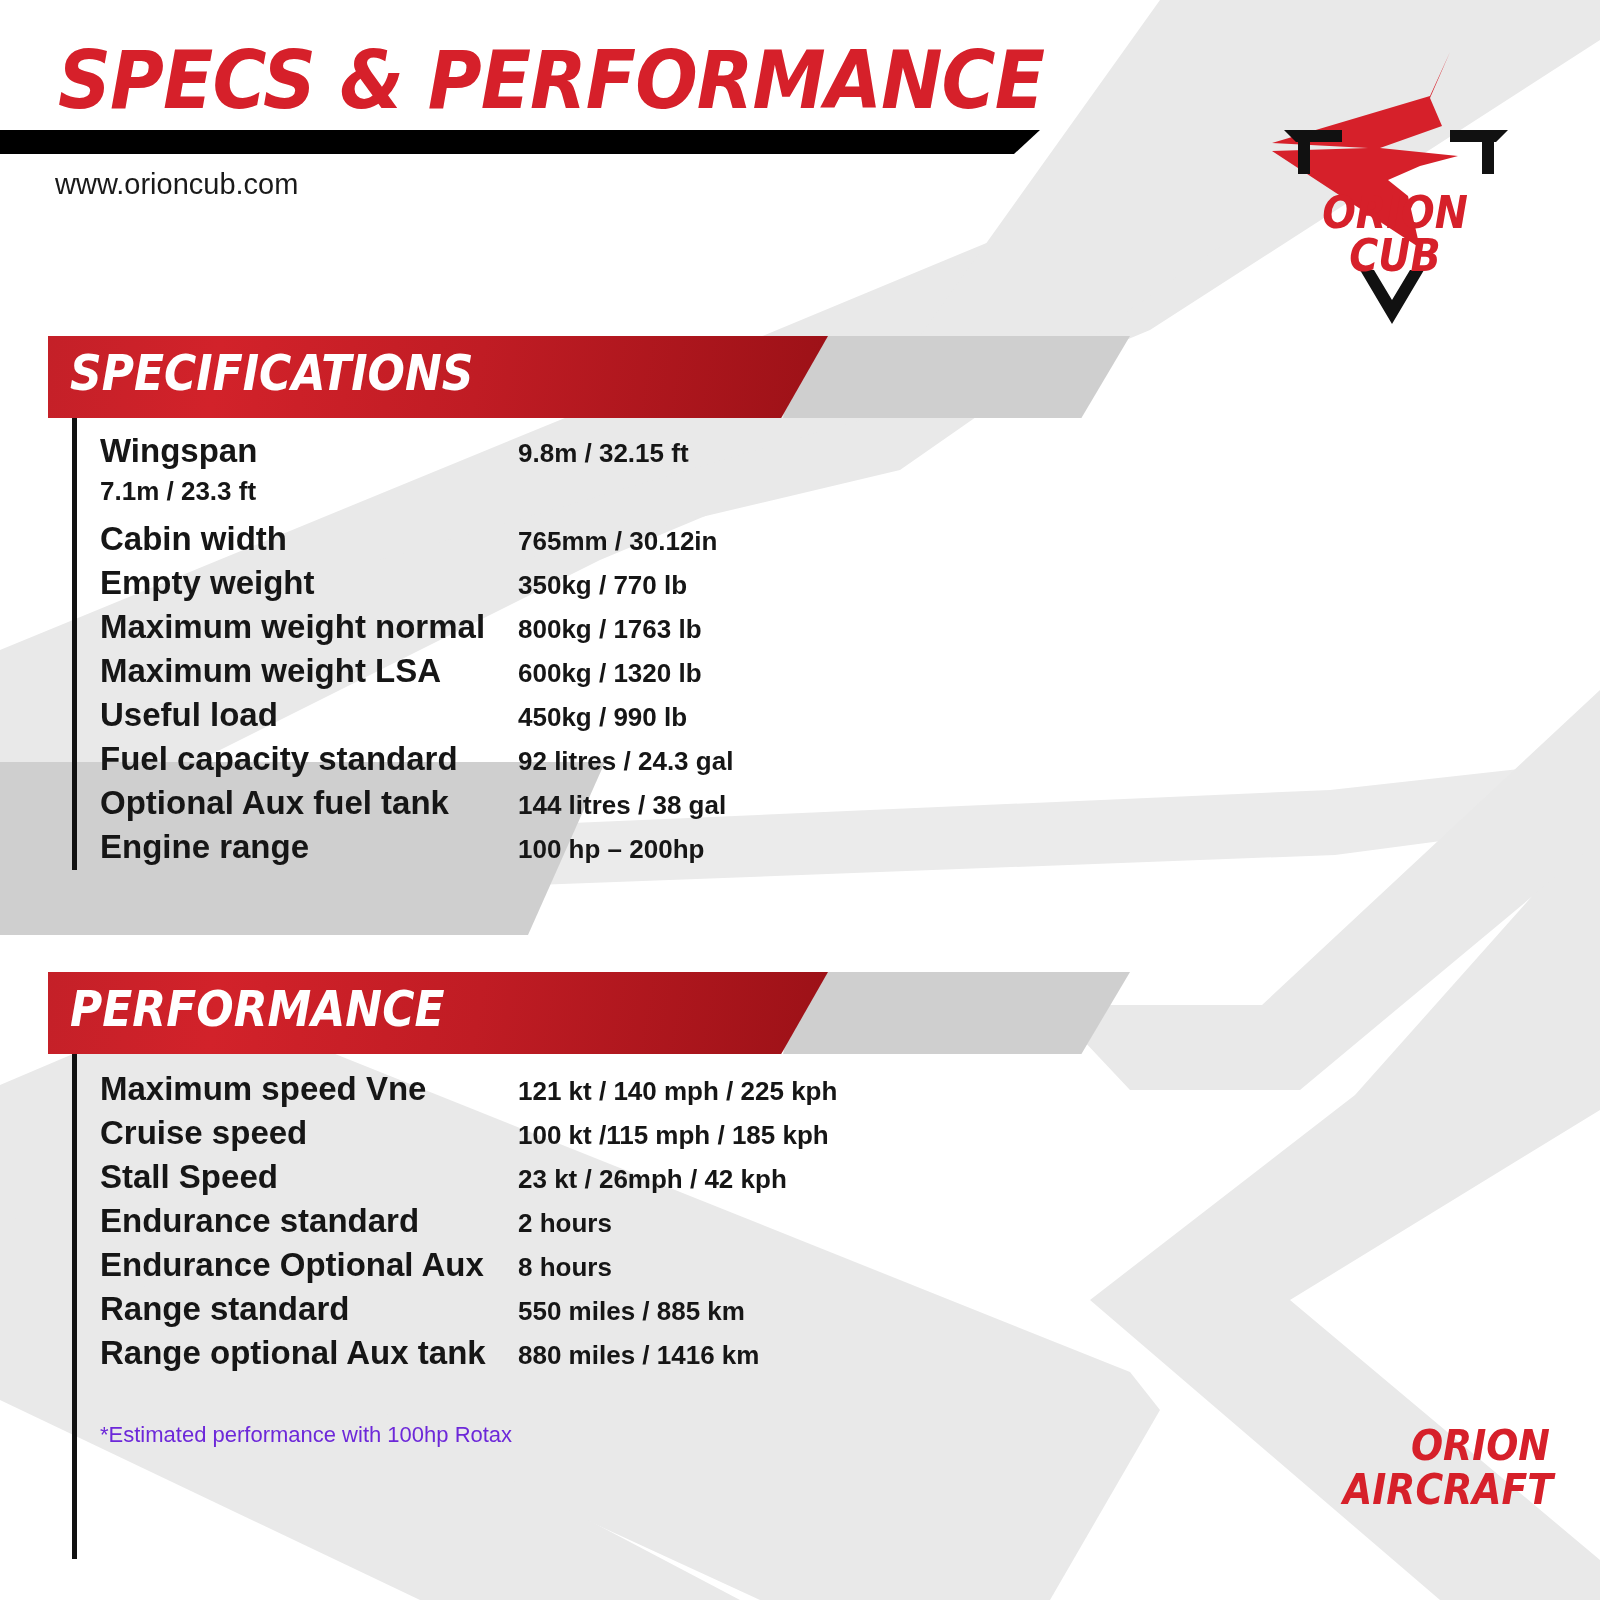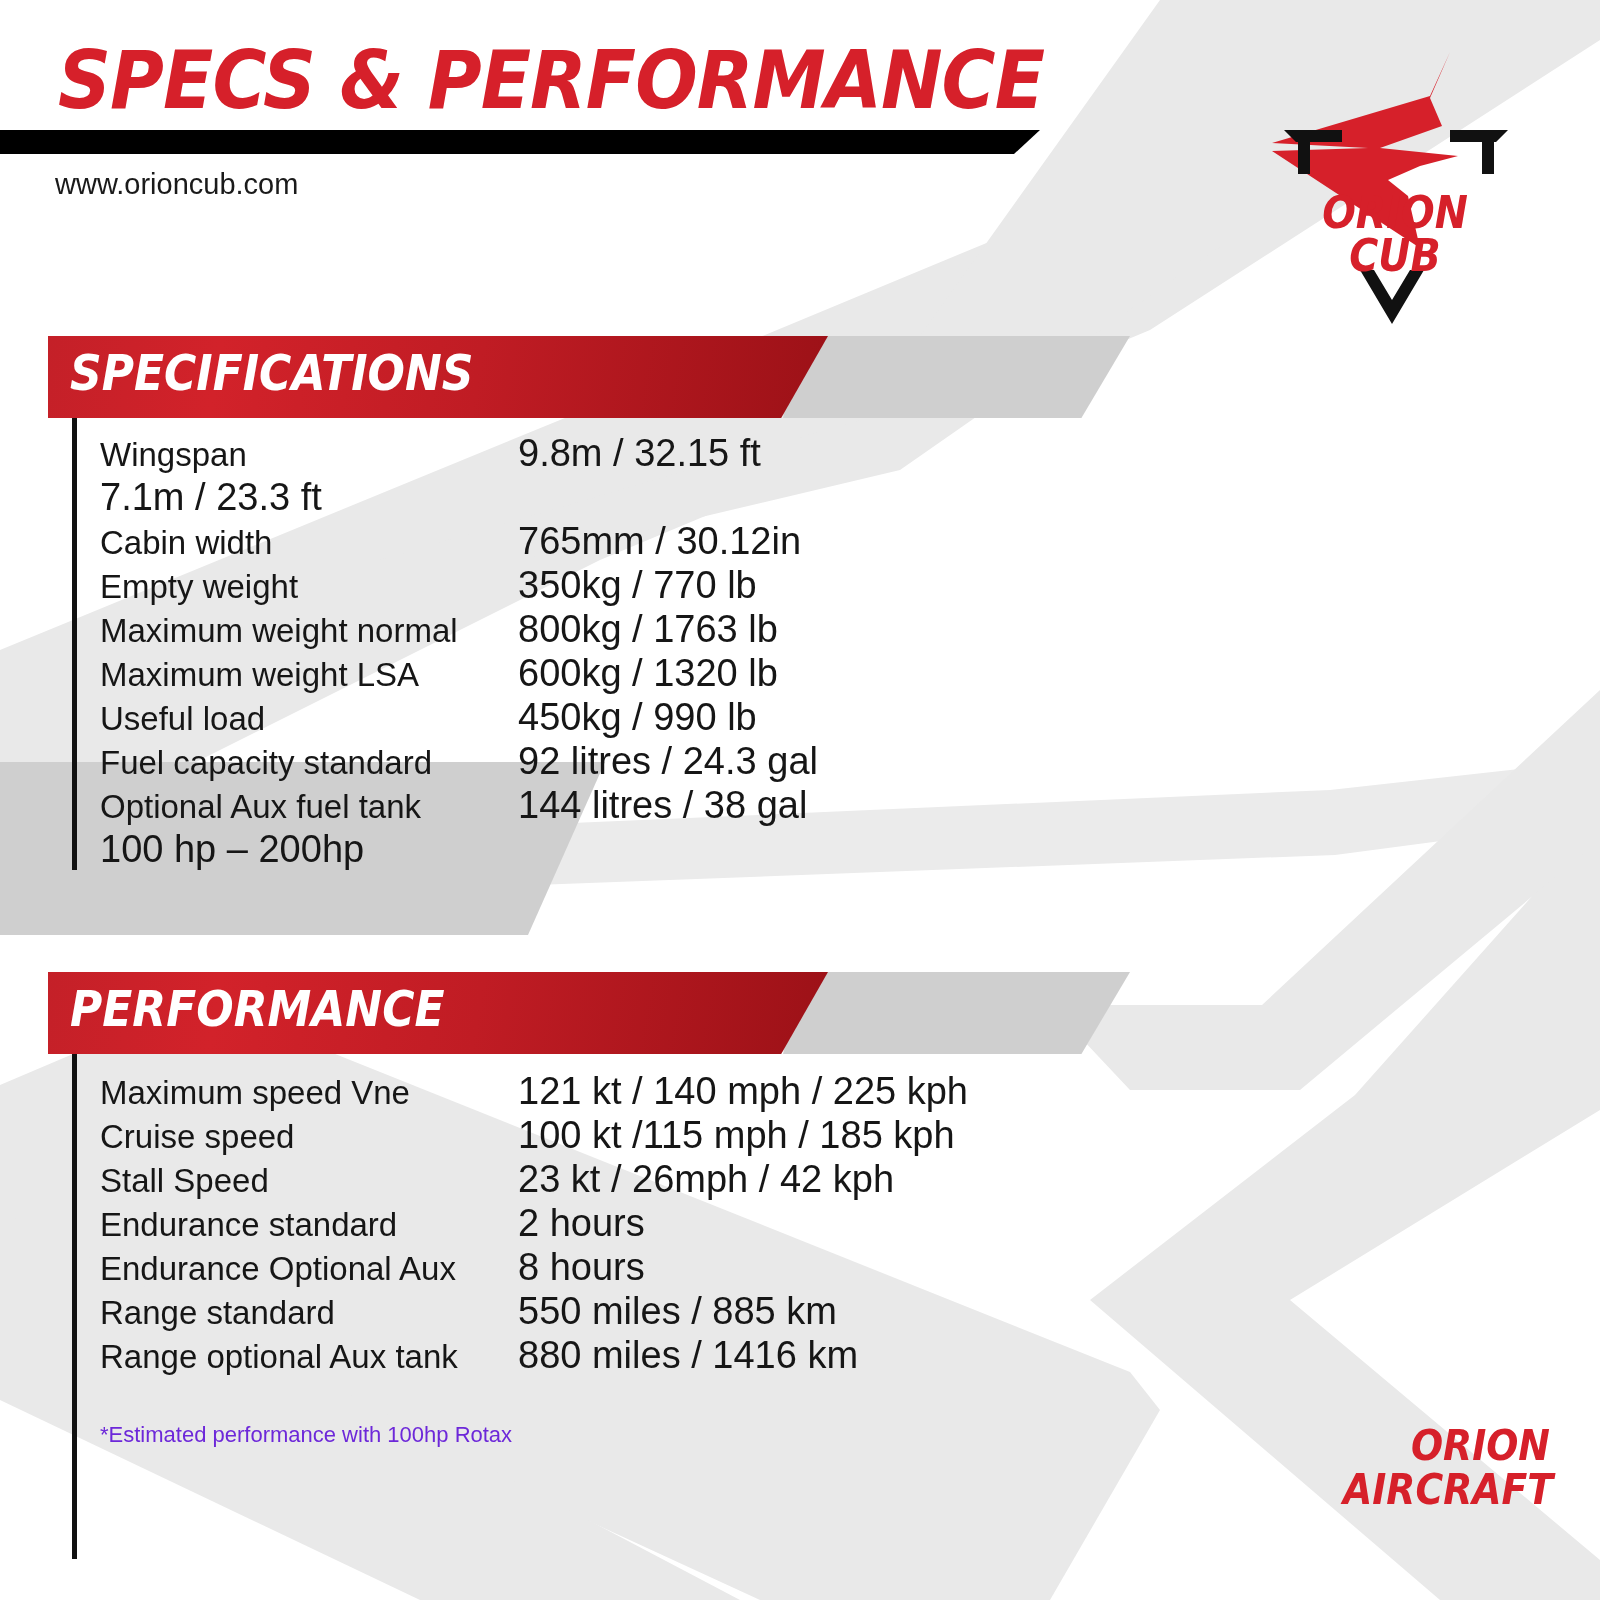--- a/index.html
+++ b/index.html
@@ -78,23 +78,23 @@
     color:#ffffff;
     letter-spacing:0px;
     transform:scaleX(0.88);
     transform-origin:left top;
     white-space:nowrap;
   }
   .vrule{
     position:absolute;width:5px;background:#111;
   }
   .rows{position:absolute;}
-  .row{display:flex;align-items:baseline;height:44px;}
+  .row{display:flex;align-items:baseline;height:44px;font-weight:bold;}
   .row .lbl{width:418px;font-size:33px;color:#161616;white-space:nowrap;}
-  .row .val{font-size:38px;color:#161616;white-space:nowrap;}
+  .row .val{font-size:26px;color:#161616;white-space:nowrap;}
   .footnote{position:absolute;font-size:22px;color:#6d28d9;white-space:nowrap;}
 </style>
 </head>
 <body>
 
 <div id="page">
 
   <svg id="bg" viewBox="0 0 1600 1600" width="1600" height="1600" preserveAspectRatio="none">
 
     <polygon fill="#E9E9E9" points="1250,0 1600,0 1600,40 1150,330 600,560 0,860 0,650 560,420 1090,200"></polygon>
@@ -170,20 +170,21 @@
       </div>
       <div class="row">
         <span class="lbl">Fuel capacity standard</span>
         <span class="val">92 litres / 24.3 gal</span>
       </div>
       <div class="row">
         <span class="lbl">Optional Aux fuel tank</span>
         <span class="val">144 litres / 38 gal</span>
       </div>
       <div class="row">
+        <span class="lbl">Engine range</span>
         <span class="val">100 hp – 200hp</span>
       </div>
     </div>
   </div>
 
   <div class="section" style="left:48px;top:963px;margin-top:9px;">
     <div class="band">
       <div class="grey"></div>
       <div class="red"></div>
       <div class="band-label">PERFORMANCE</div>

